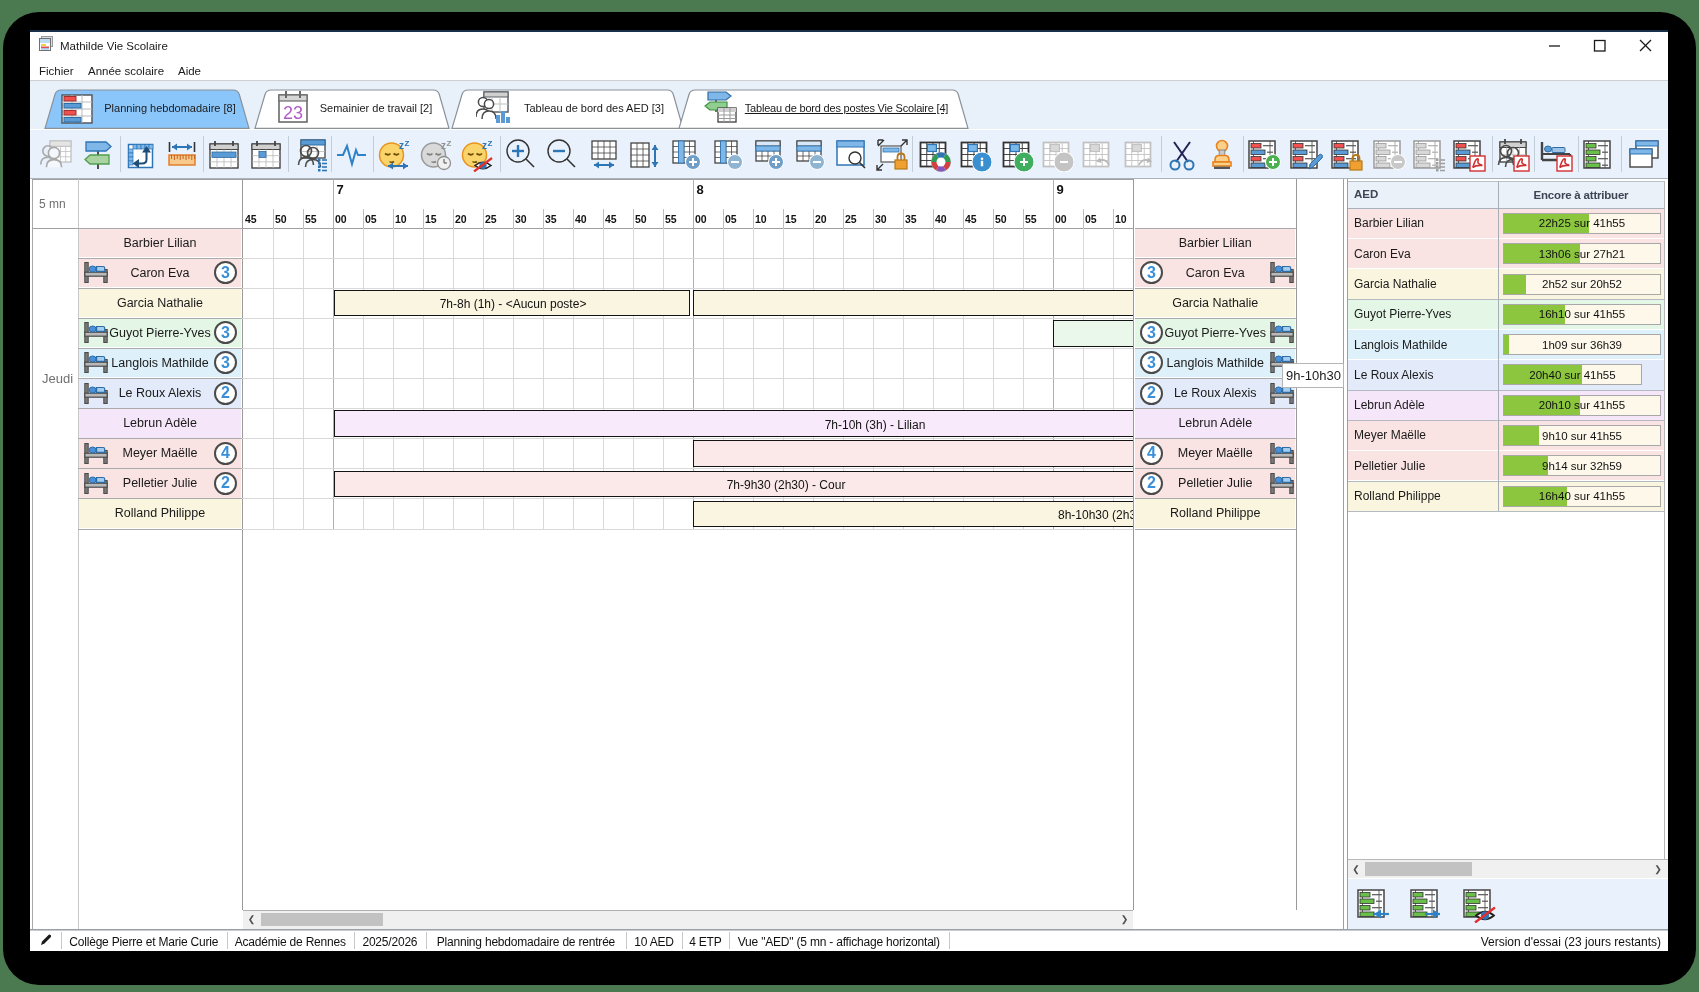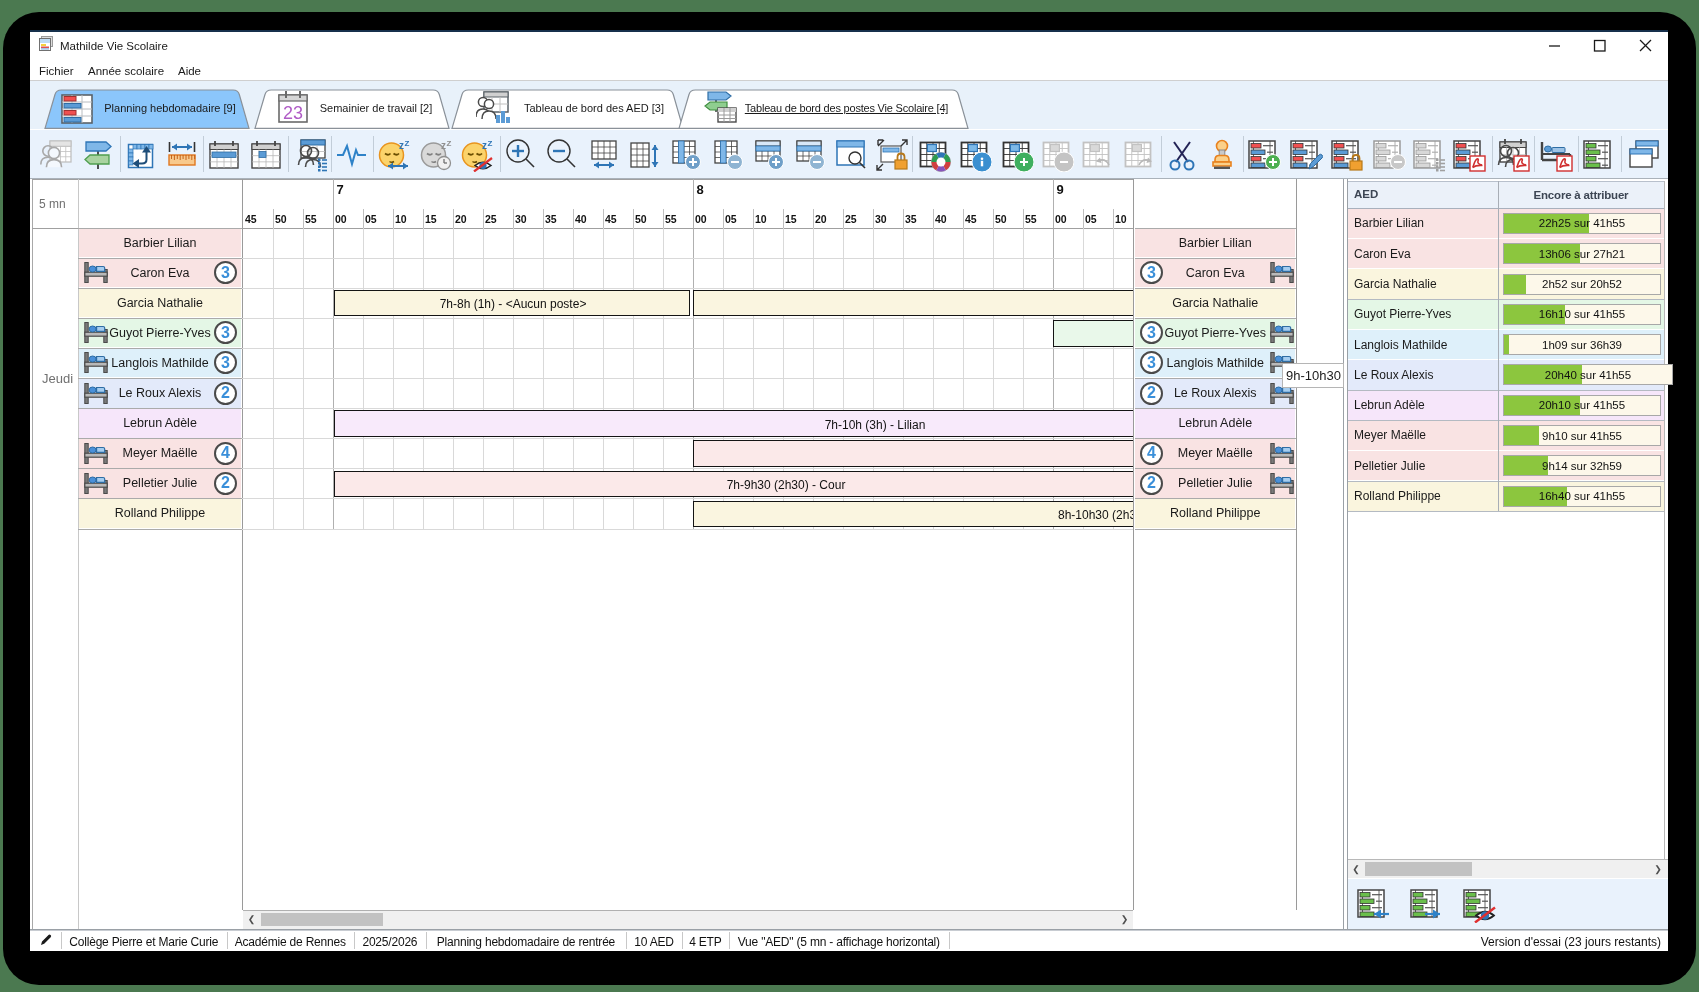--- a/index.html
+++ b/index.html
@@ -39,21 +39,21 @@
     <line x1="1" y1="15" x2="31" y2="15" stroke="#b8bcc0"></line>
     <line x1="1" y1="22" x2="31" y2="22" stroke="#b8bcc0"></line>
 <line x1="11" y1="1" x2="11" y2="29" stroke="#b8bcc0"></line>
     <line x1="21" y1="1" x2="21" y2="29" stroke="#b8bcc0"></line>
 <rect x="3" y="2.5" width="12" height="4.5" fill="#f05050" stroke="#a03030"></rect>
 <rect x="3" y="9.5" width="17" height="4.5" fill="#5b9bd5" stroke="#2e6da4"></rect>
 <rect x="3" y="16.5" width="12" height="4.5" fill="#f05050" stroke="#a03030"></rect>
 <rect x="3" y="23.5" width="17" height="4.5" fill="#5b9bd5" stroke="#2e6da4"></rect>
 </svg>
 <div class="abs" style="left:95px;top:88px;width:150px;height:40px;font-size:11px;color:#1a1a1a;">
-    <div class="ctr" style="width:100%;height:100%;">Planning hebdomadaire [9]</div>
+    <div class="ctr" style="width:100%;height:100%;">Planning hebdomadaire [8]</div>
   </div>
 <svg class="abs" style="left:277px;top:90px;" width="32" height="34" viewBox="0 0 32 34">
 <rect x="2" y="5" width="28" height="27" fill="#fff" stroke="#6a6a6a" stroke-width="1.6"></rect>
 <rect x="2" y="5" width="28" height="6" fill="#d6d6d6" stroke="#6a6a6a" stroke-width="1.2"></rect>
 <line x1="9" y1="1" x2="9" y2="8" stroke="#6a6a6a" stroke-width="2"></line>
 <line x1="23" y1="1" x2="23" y2="8" stroke="#6a6a6a" stroke-width="2"></line>
 <text x="16" y="29" font-size="18" fill="#b05cc6" text-anchor="middle" font-family="Liberation Sans">23</text>
 </svg>
 <div class="abs" style="left:286px;top:88px;width:180px;height:40px;font-size:11px;color:#1a1a1a;">
     <div class="ctr" style="width:100%;height:100%;">Semainier de travail [2]</div>
@@ -943,21 +943,21 @@
 <div class="abs" style="left:1348px;top:330.0px;width:316px;height:29.3px;background:#def0fa;box-sizing:border-box;"></div>
 <div class="abs" style="left:1354px;top:337.5px;font-size:12px;color:#1a1a1a;font-weight:normal;white-space:nowrap;">Langlois Mathilde</div>
 <div class="abs" style="left:1348px;top:359.8px;width:316px;height:1px;background:#b4bac2;"></div>
 <div class="abs" style="left:1503px;top:334.15px;width:158px;height:21px;background:#fdf8ea;border:1px solid #a8a8a8;box-sizing:border-box;z-index:2;">
 <div style="position:absolute;left:0;top:0;width:5px;height:100%;background:#8cc63e;"></div>
 <div class="ctr" style="position:absolute;left:0;top:0;width:100%;height:100%;font-size:11.5px;color:#111;">1h09 sur 36h39</div>
   </div>
 <div class="abs" style="left:1348px;top:360.3px;width:316px;height:29.3px;background:#e3eafa;box-sizing:border-box;"></div>
 <div class="abs" style="left:1354px;top:367.8px;font-size:12px;color:#1a1a1a;font-weight:normal;white-space:nowrap;">Le Roux Alexis</div>
 <div class="abs" style="left:1348px;top:390.1px;width:316px;height:1px;background:#b4bac2;"></div>
-<div class="abs" style="left:1503px;top:364.45px;width:170px;height:21px;background:#fdf8ea;border:1px solid #a8a8a8;box-sizing:border-box;z-index:2;">
+<div class="abs" style="left:1503px;top:364.45px;width:139px;height:21px;background:#fdf8ea;border:1px solid #a8a8a8;box-sizing:border-box;z-index:2;">
 <div style="position:absolute;left:0;top:0;width:78px;height:100%;background:#8cc63e;"></div>
 <div class="ctr" style="position:absolute;left:0;top:0;width:100%;height:100%;font-size:11.5px;color:#111;">20h40 sur 41h55</div>
   </div>
 <div class="abs" style="left:1348px;top:390.6px;width:316px;height:29.3px;background:#f6e6fa;box-sizing:border-box;"></div>
 <div class="abs" style="left:1354px;top:398.1px;font-size:12px;color:#1a1a1a;font-weight:normal;white-space:nowrap;">Lebrun Adèle</div>
 <div class="abs" style="left:1348px;top:420.40000000000003px;width:316px;height:1px;background:#b4bac2;"></div>
 <div class="abs" style="left:1503px;top:394.75px;width:158px;height:21px;background:#fdf8ea;border:1px solid #a8a8a8;box-sizing:border-box;z-index:2;">
 <div style="position:absolute;left:0;top:0;width:76px;height:100%;background:#8cc63e;"></div>
 <div class="ctr" style="position:absolute;left:0;top:0;width:100%;height:100%;font-size:11.5px;color:#111;">20h10 sur 41h55</div>
   </div>

